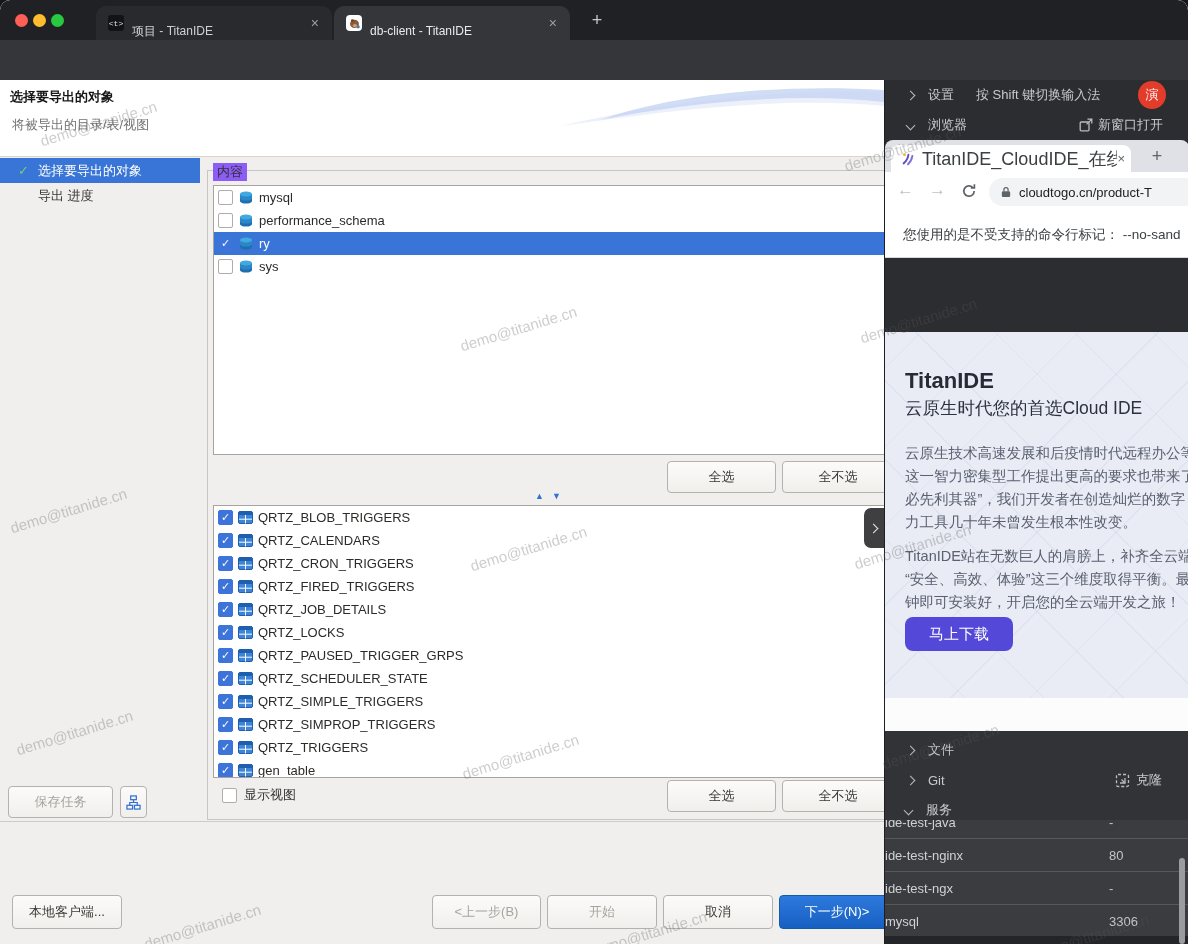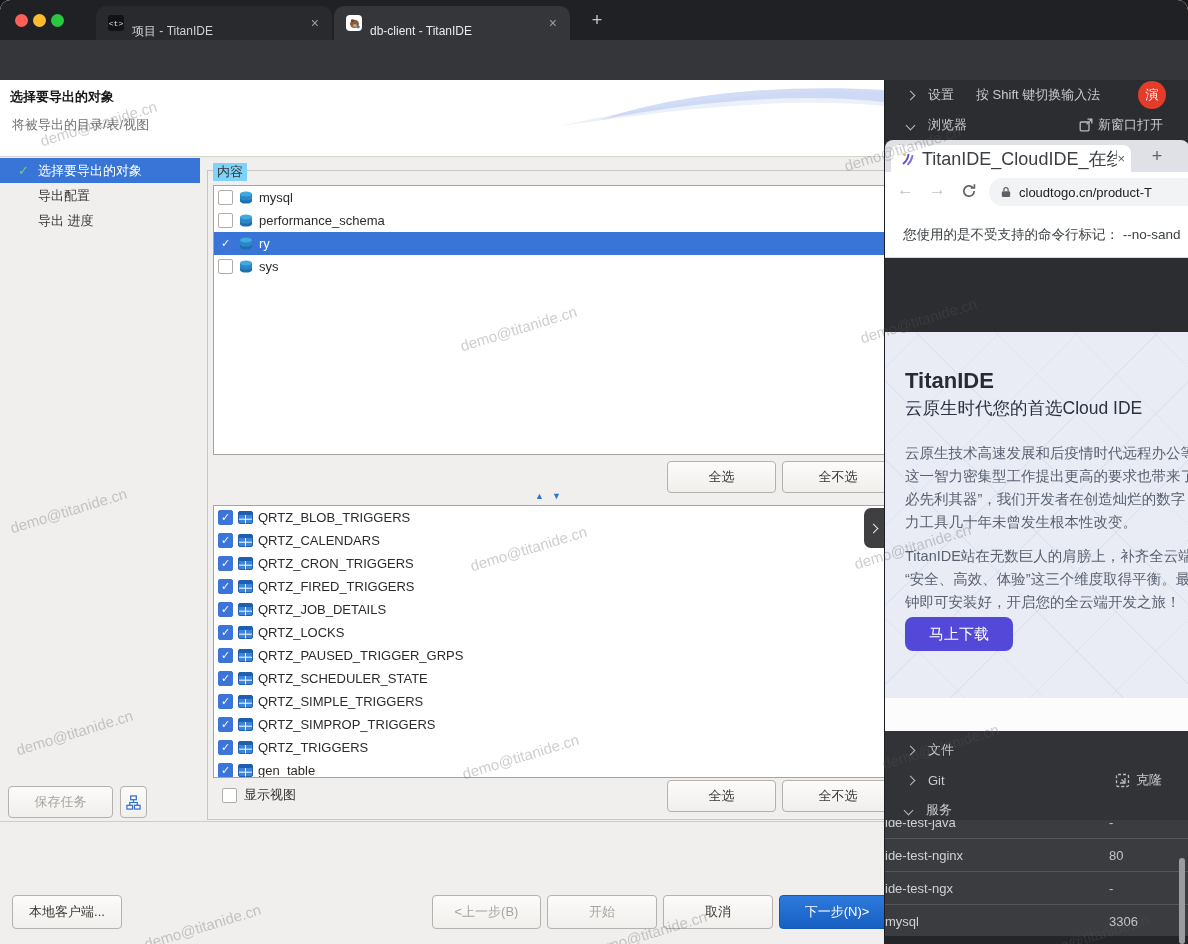--- a/index.html
+++ b/index.html
@@ -42,21 +42,21 @@
   
   .wizard{position:absolute;left:0;top:80px;width:884px;height:864px;overflow:hidden;background:#f0efee;z-index:1;}
   .whead{position:absolute;left:0;top:0;width:884px;height:77px;background:#fff;border-bottom:1px solid #d8d5d1;}
   .wtitle{position:absolute;left:10px;top:8px;font-size:13px;font-weight:bold;color:#161616;}
   .wsub{position:absolute;left:12px;top:36px;font-size:13px;color:#737373;}
   .steps{position:absolute;left:0;top:78px;width:200px;}
   .steprow{height:25px;display:flex;align-items:center;padding-left:38px;font-size:13px;color:#3a3835;position:relative;}
   .steprow.active{background:#3875d6;color:#fff;}
   .stepcheck{display:none;position:absolute;left:18px;font-weight:bold;color:#6fd06f;}
   .steprow.active .stepcheck{display:block;}
-  .grouplbl{position:absolute;left:213px;top:83px;font-size:13px;color:#343230;background:#7dd3fc;padding:0 4px;z-index:3;}
+  .grouplbl{position:absolute;left:213px;top:83px;font-size:13px;color:#343230;background:#8b5cf6;padding:0 4px;z-index:3;}
   .groupbox{position:absolute;left:207px;top:90px;width:700px;height:650px;border:1px solid #c9c5c1;}
   .list{position:absolute;left:213px;width:694px;background:#fff;border:1px solid #a7a39f;overflow:hidden;}
   .list1{top:105px;height:270px;}
   .list2{top:425px;height:273px;}
   .lrow{height:23px;display:flex;align-items:center;gap:5px;padding-left:4px;font-size:13px;color:#2d2b29;}
   .lrow.selected{background:#3875d6;color:#fff;}
   .cb{width:15px;height:15px;border:1px solid #b0aca8;border-radius:2px;background:#fff;flex:none;display:flex;align-items:center;justify-content:center;}
   .cb .mark{display:none;color:#fff;font-size:11px;font-weight:bold;line-height:1;}
   .lrow.checked .cb{background:#3c74d9;border-color:#3c74d9;}
   .lrow.checked .cb .mark{display:block;}
@@ -212,24 +212,20 @@
       <div class="wsub">将被导出的目录/表/视图</div>
     </div>
 
     <div class="steps">
 
         <div class="steprow active">
           <span class="stepcheck">✓</span>
           <span>选择要导出的对象</span>
         </div>
 
-        <div class="steprow">
-
-          <span>导出配置</span>
-        </div>
 
         <div class="steprow">
 
           <span>导出 进度</span>
         </div>
       </div>
 
     <div class="grouplbl">内容</div>
     <div class="groupbox"></div>
 

